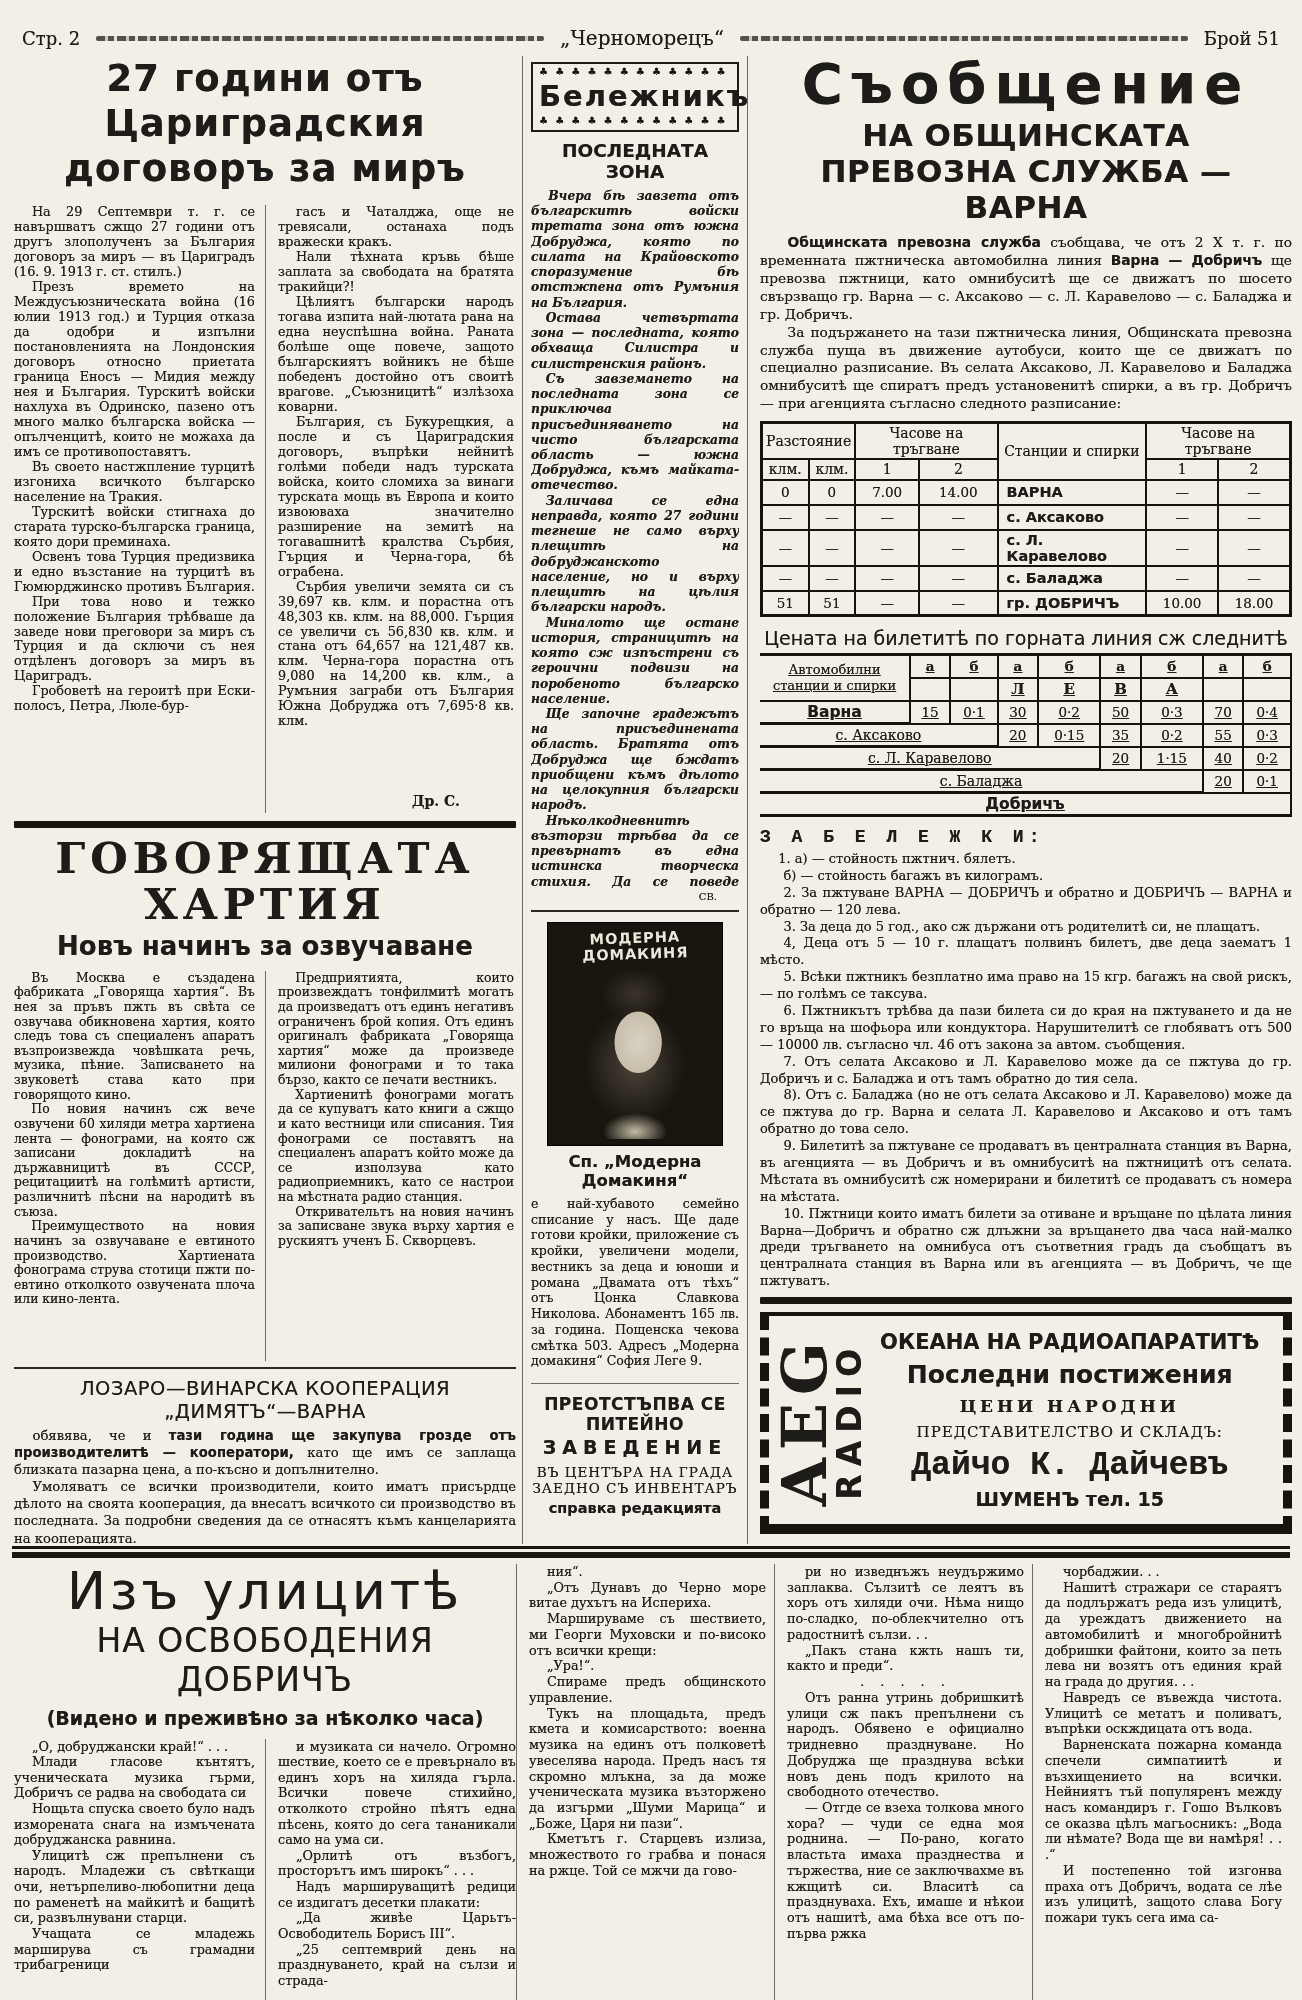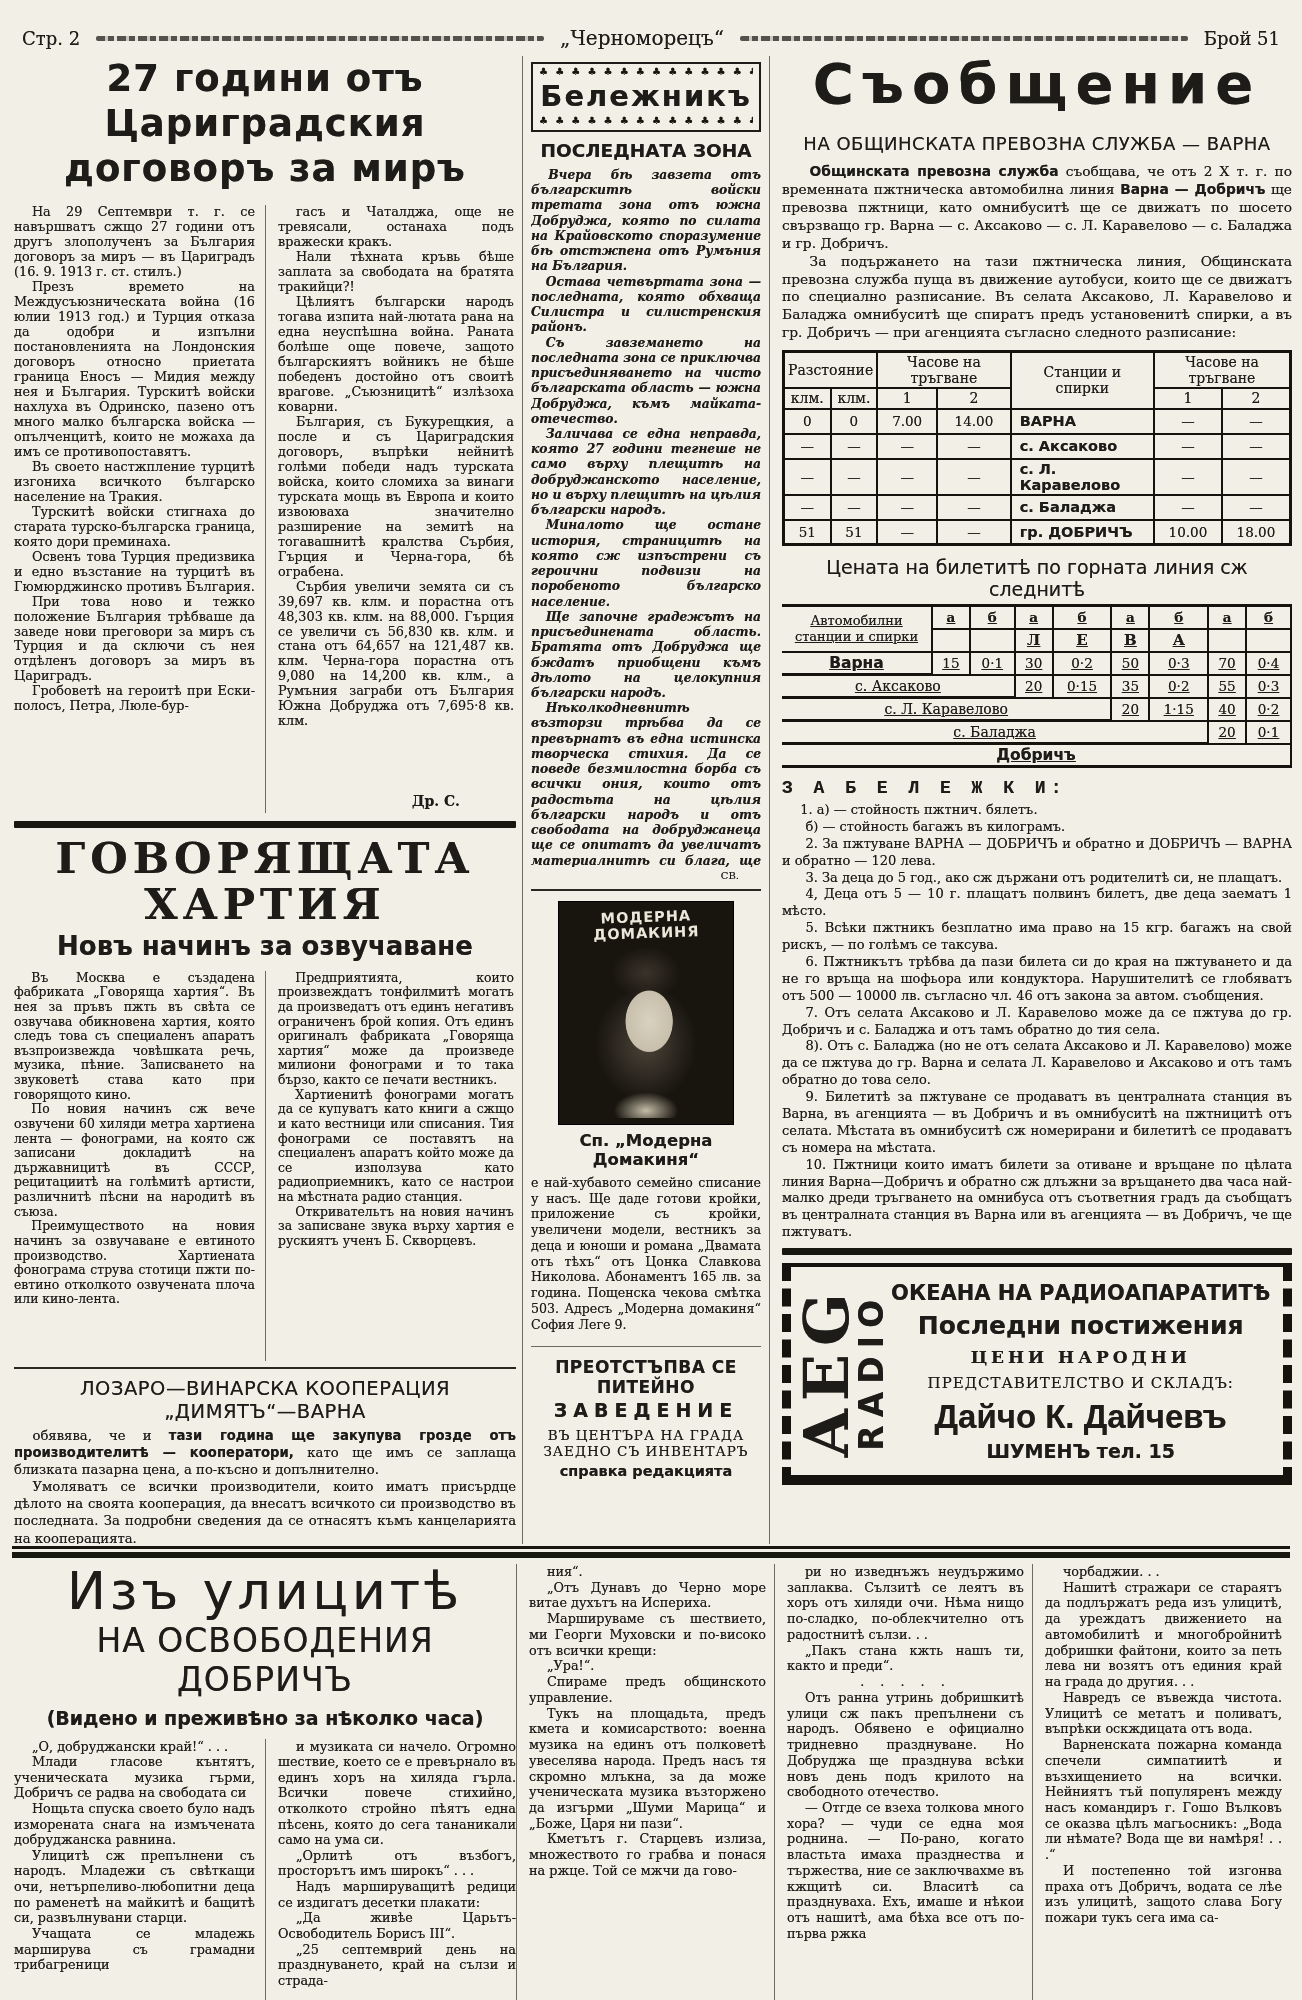--- a/index.html
+++ b/index.html
@@ -11,21 +11,21 @@
   
   .masthead{display:flex;align-items:center;gap:16px;padding:26px 22px 2px 22px;}
   .mast-label{font-size:18px;white-space:nowrap;}
   .mast-title{font-size:20px;white-space:nowrap;}
   .squig{flex:1;height:5px;opacity:.8;border-radius:2px;
     background:repeating-linear-gradient(90deg,#2c2a26 0 9px,rgba(44,42,38,.25) 9px 12px,#2c2a26 12px 18px,rgba(44,42,38,.08) 18px 21px);}
 
   
   .main{display:flex;padding:4px 10px 0 14px;height:1492px;overflow:hidden;}
   .zone-left{width:502px;flex:none;}
-  .zone-mid{width:248px;flex:none;margin:0 6px;padding:0 8px;border-left:1px solid #6e6a5f;border-right:1px solid #6e6a5f;}
+  .zone-mid{width:226px;flex:none;margin:0 6px;padding:0 8px;border-left:1px solid #6e6a5f;border-right:1px solid #6e6a5f;}
   .zone-right{flex:1;padding-left:6px;overflow:hidden;}
 
   h1,h2,h3{margin:0;font-weight:bold;}
   p{margin:0;text-indent:1.4em;}
   .paras p:first-child{text-indent:1.4em;}
   .justify{text-align:justify;text-justify:inter-word;}
 
   
   .treaty-title{font-family:"DejaVu Sans",sans-serif;font-size:37px;line-height:1.22;text-align:center;letter-spacing:1px;}
   .treaty-body{display:flex;margin-top:14px;height:608px;overflow:hidden;position:relative;font-size:12.8px;line-height:1.17;}
@@ -74,21 +74,21 @@
   
   .notice{text-align:center;margin-top:14px;border-top:1px solid #6e6a5f;padding-top:10px;}
   .notice .l1{font-family:"DejaVu Sans",sans-serif;font-weight:bold;font-size:17px;letter-spacing:.5px;}
   .notice .l2{font-family:"DejaVu Sans",sans-serif;font-weight:bold;font-size:19px;letter-spacing:6px;margin-top:2px;}
   .notice .l3{font-size:13.5px;margin-top:6px;letter-spacing:1px;}
   .notice .l4{font-size:13.5px;letter-spacing:1px;}
   .notice .l5{font-family:"DejaVu Sans",sans-serif;font-weight:bold;font-size:14.5px;margin-top:4px;}
 
   
   .ann-title{font-family:"DejaVu Sans",sans-serif;font-size:56px;letter-spacing:8px;text-align:center;line-height:1;}
-  .ann-sub{font-family:"DejaVu Sans",sans-serif;font-size:18px;font-weight:normal;text-align:center;letter-spacing:.5px;margin-top:21px;}
+  .ann-sub{font-family:"DejaVu Sans",sans-serif;font-size:31px;font-weight:bold;text-align:center;letter-spacing:.5px;margin-top:5px;}
   .ann-intro{font-size:13.8px;line-height:1.3;margin-top:9px;}
   .ann-intro p{text-indent:2em;}
   .ann-intro .b{font-family:"DejaVu Sans",sans-serif;font-weight:bold;}
 
   table{border-collapse:collapse;width:100%;}
   .timetable{border:3px solid #14130e;margin-top:8px;}
   .timetable th,.timetable td{border:2px solid #14130e;text-align:center;padding:1px 3px;font-size:13.5px;}
   .timetable thead th{font-size:14px;font-weight:normal;line-height:1.15;}
   .timetable td.station{text-align:left;font-family:"DejaVu Sans",sans-serif;font-weight:bold;font-size:14.5px;padding-left:8px;}
   .timetable td{height:25px;}
@@ -112,21 +112,21 @@
        border-left:9px dashed #14130e;border-right:9px dashed #14130e;padding:4px 8px;}
   .aeg-brands{display:flex;align-items:center;height:100%;}
   .vtext{writing-mode:vertical-rl;transform:rotate(180deg);font-weight:bold;line-height:.9;}
   .aeg-name-v{font-family:"DejaVu Serif",serif;font-size:62px;letter-spacing:8px;}
   .aeg-radio-v{font-family:"DejaVu Sans",sans-serif;font-size:33px;letter-spacing:8px;margin-left:2px;}
   .aeg-right{flex:1;text-align:center;}
   .aeg-l1{font-family:"DejaVu Sans",sans-serif;font-weight:bold;font-size:21px;}
   .aeg-l2{font-family:"DejaVu Sans",sans-serif;font-weight:bold;font-size:25px;margin-top:6px;}
   .aeg-l3{font-weight:bold;font-size:17px;letter-spacing:4px;margin-top:7px;}
   .aeg-l4{font-size:15px;letter-spacing:1px;margin-top:7px;}
-  .aeg-name{font-family:Liberation Sans, sans-serif;font-weight:bold;font-size:33px;margin-top:6px;}
+  .aeg-name{font-family:Liberation Mono, monospace;font-weight:bold;font-size:33px;margin-top:6px;}
   .aeg-city{font-family:"DejaVu Sans",sans-serif;font-weight:bold;font-size:19px;margin-top:4px;}
 
   
   .bot-rule{margin:2px 12px;border-top:3px solid #17160f;border-bottom:6px solid #17160f;height:12px;}
   .bottom{display:flex;padding:4px 10px 0 14px;height:448px;overflow:hidden;}
   .bt-left{width:502px;flex:none;}
   .bt-title1{font-family:"DejaVu Sans",sans-serif;font-size:52px;text-align:center;letter-spacing:4px;line-height:1.05;}
   .bt-title2{font-family:"DejaVu Sans",sans-serif;font-size:33px;text-align:center;letter-spacing:1px;margin-top:2px;}
   .bt-sub{font-family:"DejaVu Sans",sans-serif;font-weight:bold;font-size:19px;text-align:center;margin-top:8px;}
   .bt-cols{display:flex;margin-top:10px;height:262px;overflow:hidden;font-size:12.8px;line-height:1.22;}

